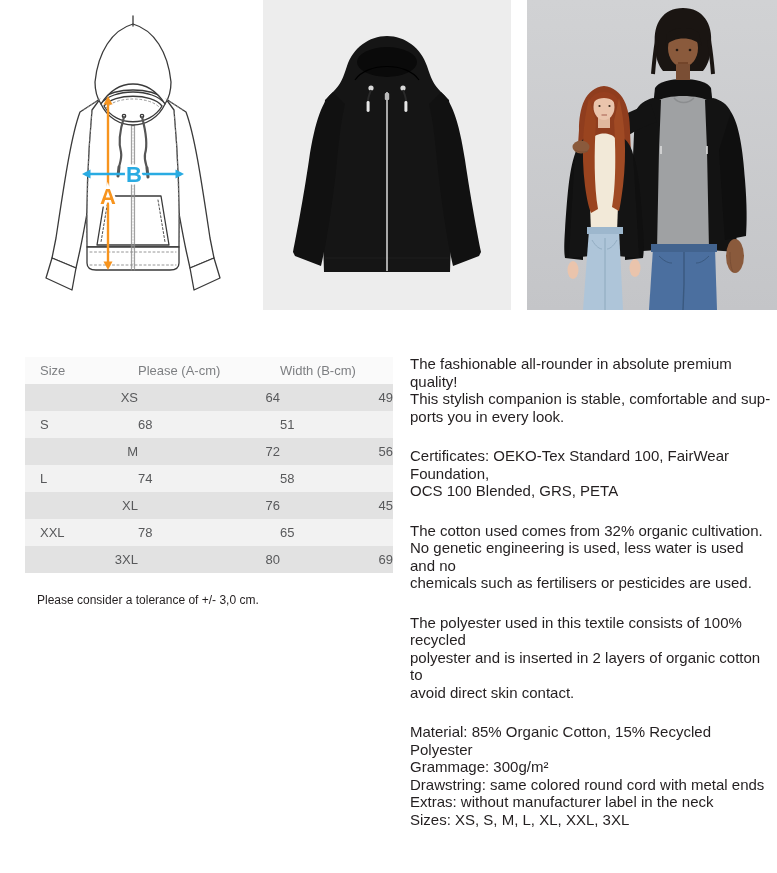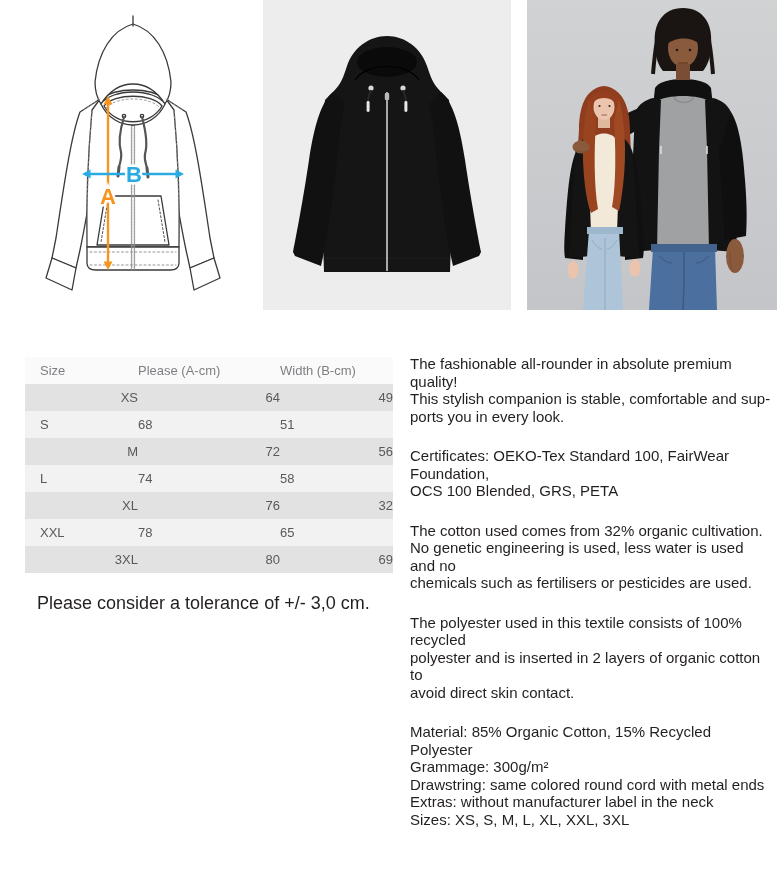--- a/index.html
+++ b/index.html
@@ -15,21 +15,21 @@
   .panel svg{display:block;}
 
   
   .size-table{position:absolute;left:25px;top:357px;width:368px;font-size:13px;color:#58595b;}
   .trow{display:grid;grid-template-columns:113px 142px 113px;height:27px;align-items:center;}
   .trow .c1{padding-left:15px;}
   .thead{color:#7d7f82;background:#fafafa;}
   .row-dark{background:#e2e2e2;text-align:right;}
   .row-light{background:#f2f2f2;}
 
-  .tolerance{position:absolute;left:37px;top:593px;font-size:18px;color:#231f20;}
+  .tolerance{position:absolute;left:37px;top:593px;font-size:12px;color:#231f20;}
 
   
   .description{position:absolute;left:410px;top:355px;width:362px;font-size:15px;
                line-height:17.5px;color:#231f20;}
   .description p{margin:0 0 22px 0;white-space:pre-line;}
 
   
   .measure-label{font-family:"Liberation Sans",sans-serif;font-weight:bold;font-size:22px;
                  paint-order:stroke;stroke:#ffffff;stroke-width:5px;text-anchor:middle;}
 </style>
@@ -233,21 +233,21 @@
       <div class="c3">56</div>
     </div>
     <div class="trow row-light">
       <div class="c1">L</div>
       <div class="c2">74</div>
       <div class="c3">58</div>
     </div>
     <div class="trow row-dark">
       <div class="c1">XL</div>
       <div class="c2">76</div>
-      <div class="c3">32</div>
+      <div class="c3">45</div>
     </div>
     <div class="trow row-light">
       <div class="c1">XXL</div>
       <div class="c2">78</div>
       <div class="c3">65</div>
     </div>
     <div class="trow row-dark">
       <div class="c1">3XL</div>
       <div class="c2">80</div>
       <div class="c3">69</div>

